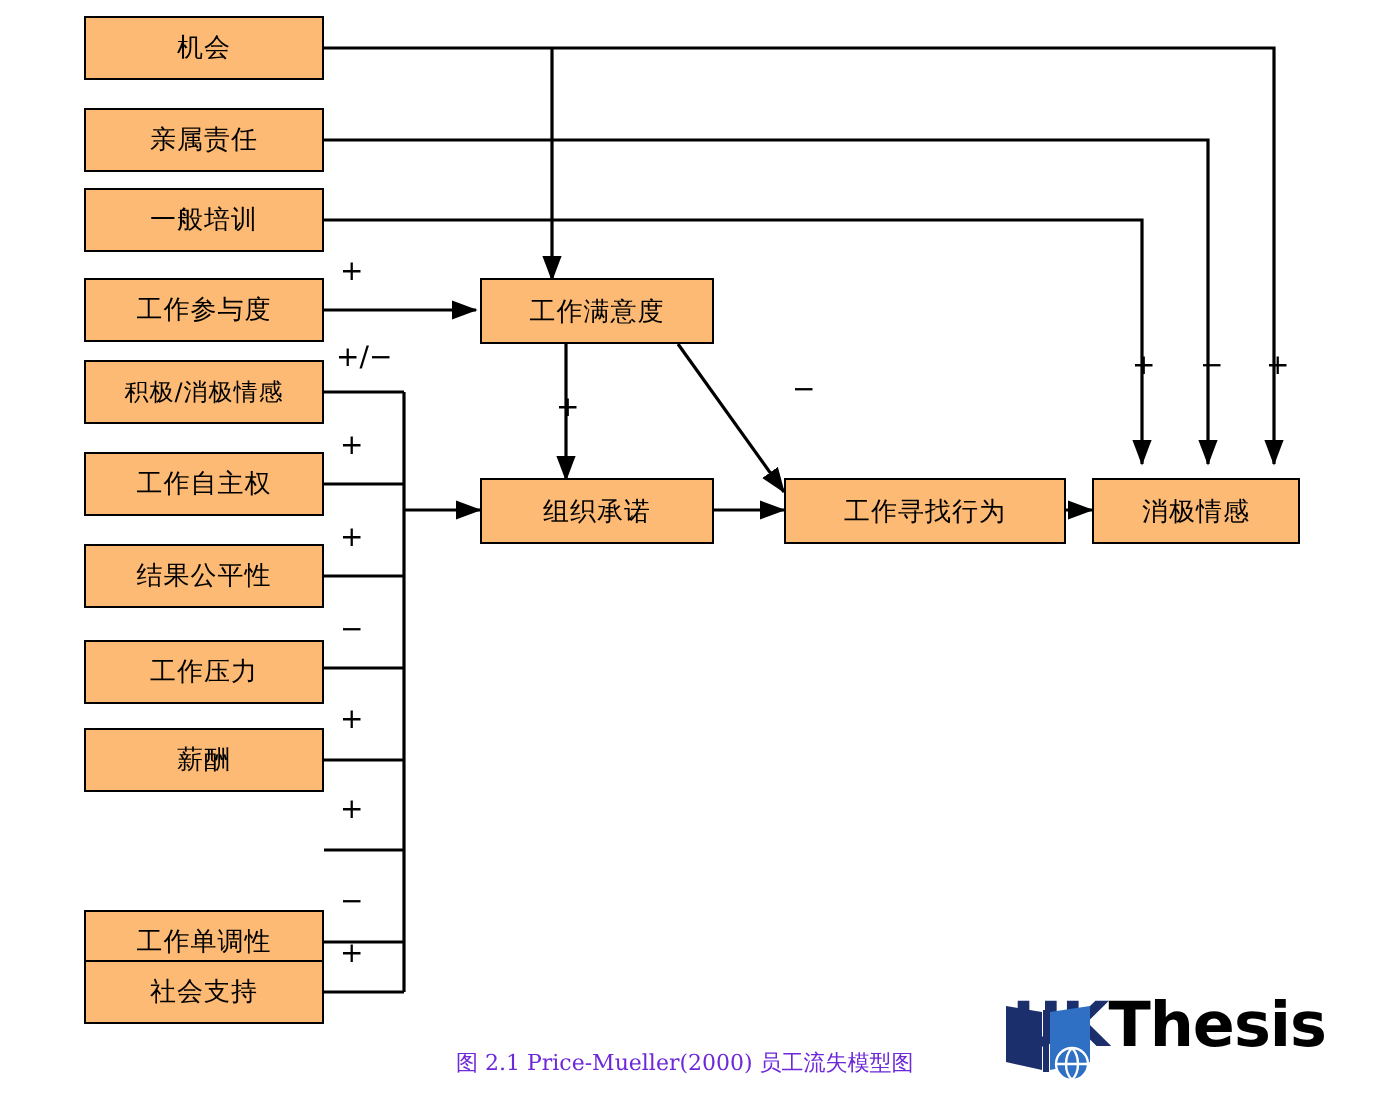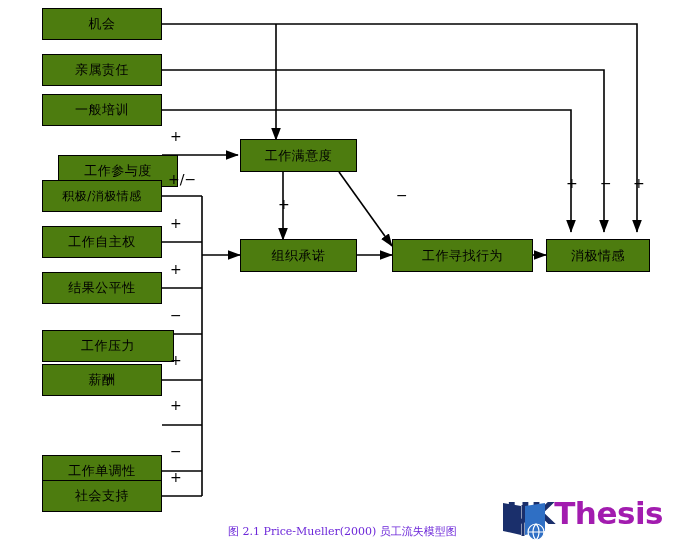--- a/index.html
+++ b/index.html
@@ -1,21 +1,21 @@
 <!DOCTYPE html>
 <html><head>
 <meta charset="utf-8">
 <style>
   html,body{margin:0;padding:0;background:#ffffff;}
   body{width:696px;height:554px;position:relative;font-family:"DejaVu Sans","Liberation Sans",sans-serif;}
   #diagram{position:absolute;left:0;top:0;width:696px;height:554px;}
   .node{
     position:absolute;
     border:1px solid #000;
-    background:#4d7c0f;
+    background:#fdba74;
     display:flex;align-items:center;justify-content:center;
     font-size:13px;
     color:#000;
     box-sizing:border-box;
     letter-spacing:0.5px;
   }
   .sign{
     position:absolute;
     font-size:14px;
     color:#000;
@@ -36,21 +36,21 @@
     display:flex;
     align-items:center;
   }
   .logo-text{
     font-family:"DejaVu Sans","Liberation Sans",sans-serif;
     font-weight:bold;
     font-size:31px;
     letter-spacing:-0.5px;
   }
   .uk{color:#1a2f6b;}
-  .thesis{color:#a21caf;}
+  .thesis{color:#000000;}
   svg{position:absolute;left:0;top:0;}
 </style>
 </head>
 <body>
 
 <div id="diagram">
 
   <svg width="696" height="554">
     <defs>
       <marker id="arrow" markerWidth="9" markerHeight="9" refX="7.5" refY="3" orient="auto" markerUnits="strokeWidth">
@@ -90,33 +90,33 @@
 
   <div class="node" style="left:42px;top:8px;width:120px;height:32px;">
       <span>机会</span>
     </div>
   <div class="node" style="left:42px;top:54px;width:120px;height:32px;">
       <span>亲属责任</span>
     </div>
   <div class="node" style="left:42px;top:94px;width:120px;height:32px;">
       <span>一般培训</span>
     </div>
-  <div class="node" style="left:42px;top:155px;width:120px;height:32px;margin-left:16px;">
+  <div class="node" style="left:42px;top:139px;width:120px;height:32px;">
       <span>工作参与度</span>
     </div>
   <div class="node" style="left:42px;top:180px;width:120px;height:32px;font-size:12px;justify-content:center;">
       <span>积极/消极情感</span>
     </div>
   <div class="node" style="left:42px;top:226px;width:120px;height:32px;">
       <span>工作自主权</span>
     </div>
   <div class="node" style="left:42px;top:272px;width:120px;height:32px;">
       <span>结果公平性</span>
     </div>
-  <div class="node" style="left:42px;top:330px;width:132px;height:32px;">
+  <div class="node" style="left:42px;top:320px;width:120px;height:32px;">
       <span>工作压力</span>
     </div>
   <div class="node" style="left:42px;top:364px;width:120px;height:32px;">
       <span>薪酬</span>
     </div>
   <div class="node" style="left:42px;top:455px;width:120px;height:32px;">
       <span>工作单调性</span>
     </div>
   <div class="node" style="left:42px;top:480px;width:120px;height:32px;">
       <span>社会支持</span>

